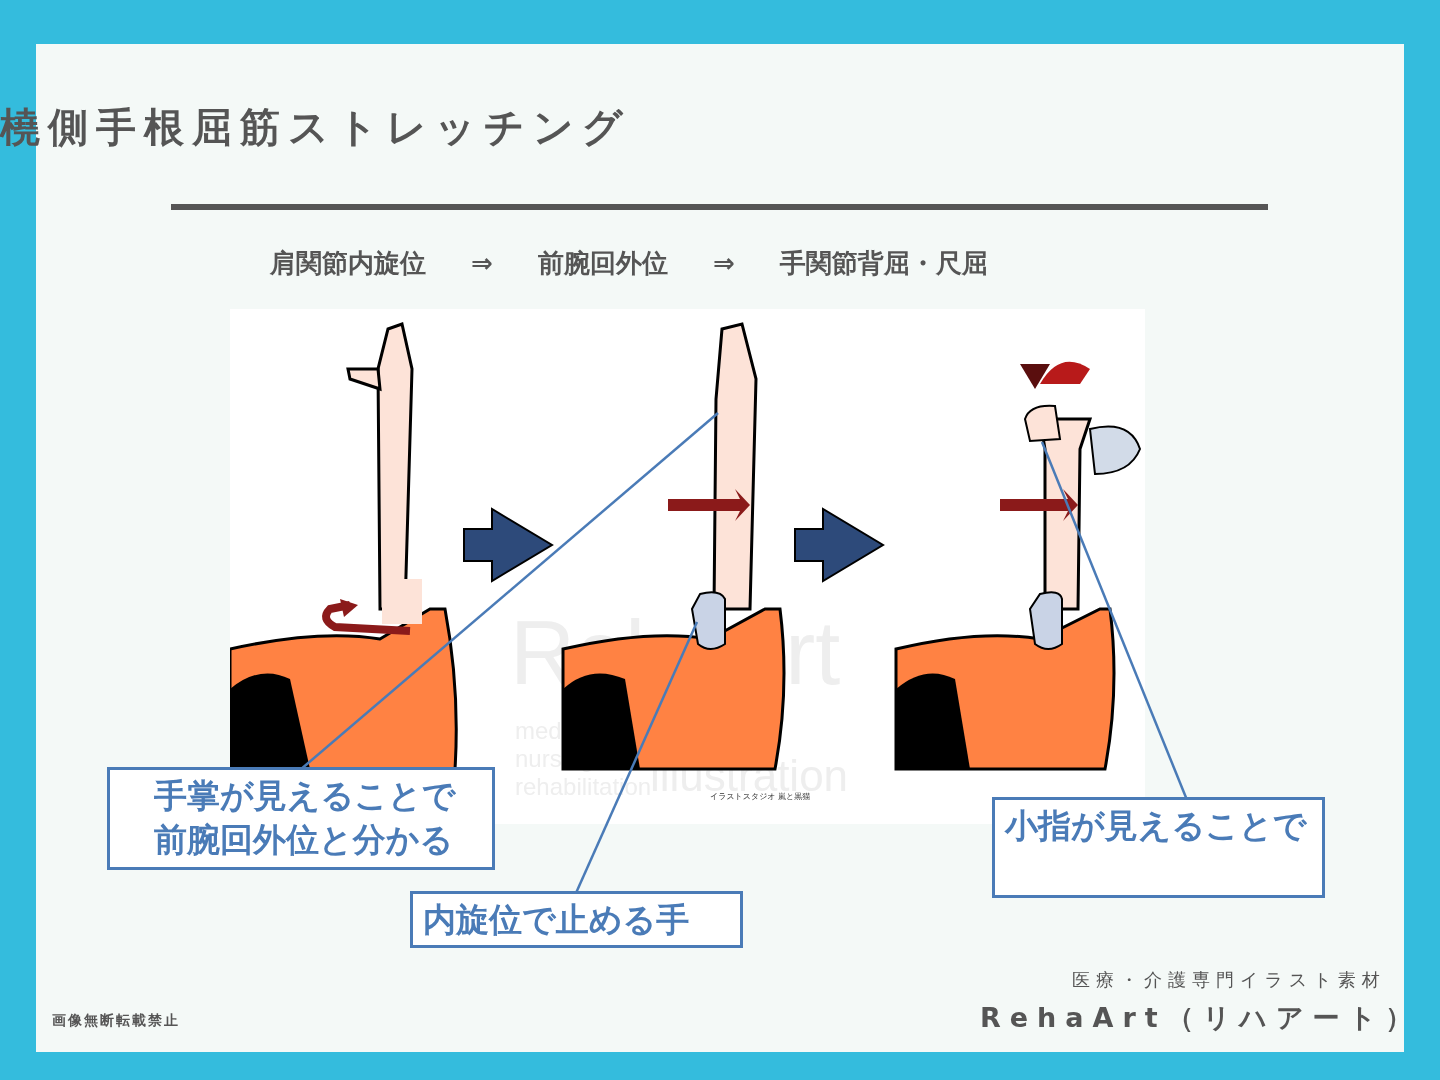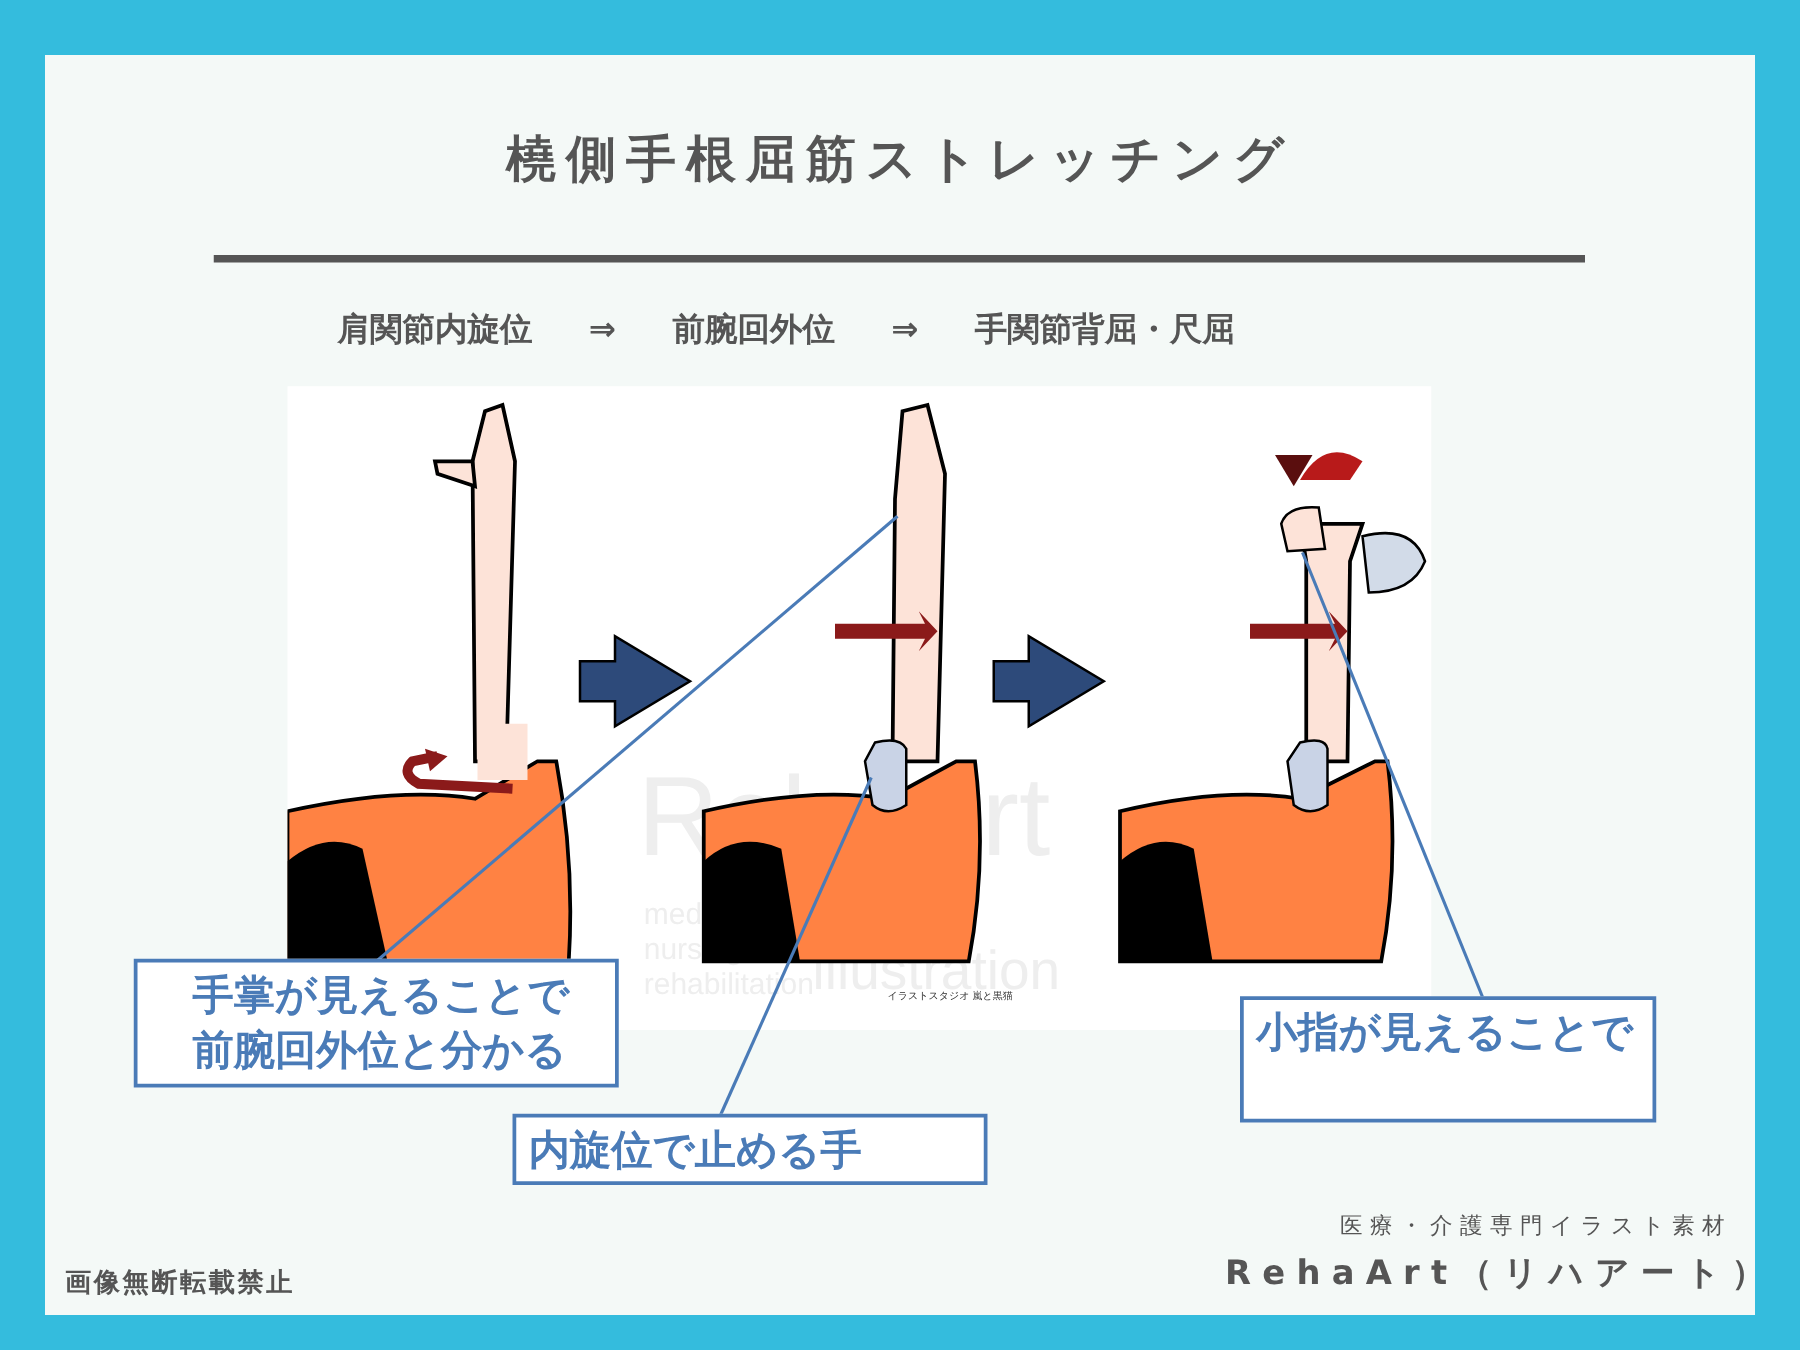--- a/index.html
+++ b/index.html
@@ -10,21 +10,21 @@
     overflow: hidden;
     font-family: "DejaVu Sans", "Liberation Sans", sans-serif;
   }
   .panel {
     position: absolute; left: 36px; top: 44px;
     width: 1368px; height: 1008px;
     background: #f4f9f7;
   }
   .title {
     position: absolute; left: 0; top: 100px; width: 1440px;
-    text-align: center;
+    text-align: left;
     font-size: 40px; font-weight: bold; color: #555555;
     letter-spacing: 8px;
   }
   .divider {
     position: absolute; left: 171px; top: 204px;
     width: 1097px; height: 6px; background: #555555;
   }
   .steps {
     position: absolute; top: 246px; left: 270px;
     font-size: 26px; font-weight: bold; color: #555555;
@@ -55,21 +55,21 @@
     font-size: 18px; color: #555555; letter-spacing: 6px;
     font-weight: normal;
   }
   .footer-brand {
     position: absolute; left: 980px; top: 1000px;
     font-size: 27px; color: #555555; letter-spacing: 9px;
     font-weight: bold;
   }
   .notice {
     position: absolute; left: 52px; top: 1012px;
-    font-size: 21px; color: #555555; font-weight: bold; letter-spacing: 2px;
+    font-size: 14px; color: #555555; font-weight: bold; letter-spacing: 2px;
   }
 </style>
 </head>
 <body>
 
 <div class="panel"></div>
 
 <div class="title">橈側手根屈筋ストレッチング</div>
 <div class="divider"></div>
 
@@ -134,21 +134,21 @@
   <line x1="718" y1="413" x2="300" y2="770" stroke="#4a7bb7" stroke-width="2.5"></line>
   <line x1="697" y1="622" x2="576" y2="893" stroke="#4a7bb7" stroke-width="2.5"></line>
   <line x1="1042" y1="442" x2="1187" y2="800" stroke="#4a7bb7" stroke-width="2.5"></line>
 </svg>
 
 <div class="callout" style="left:107px; top:767px; width:388px; height:103px;padding-left:44px;">
   <span class="line">手掌が見えることで</span>
   <span class="line">前腕回外位と分かる</span>
 </div>
 
-<div class="callout" style="left:410px; top:891px; width:380px; height:57px;">
+<div class="callout" style="left:410px; top:891px; width:333px; height:57px;">
   <span class="line">内旋位で止める手</span>
 </div>
 
 <div class="callout" style="left:992px; top:797px; width:333px; height:101px;">
   <span class="line">小指が見えることで</span>
 </div>
 
 <div class="footer-sub">医療・介護専門イラスト素材</div>
 <div class="footer-brand">RehaArt（リハアート）</div>
 <div class="notice">画像無断転載禁止</div>

